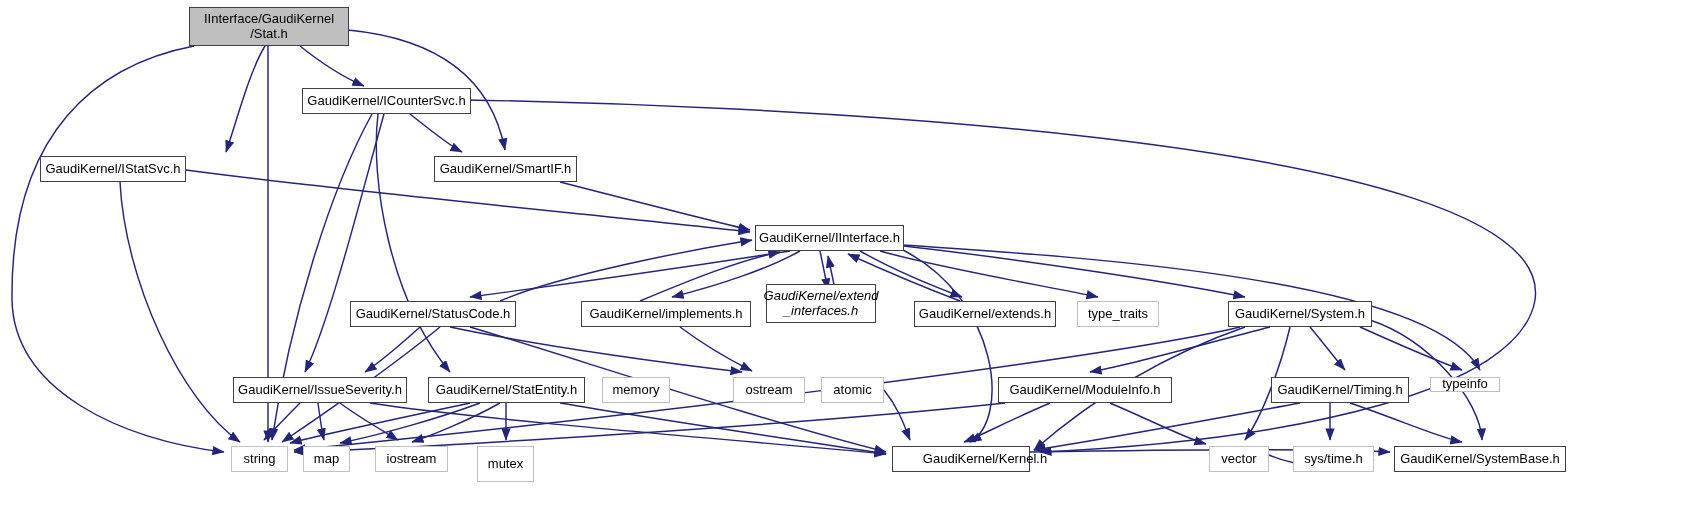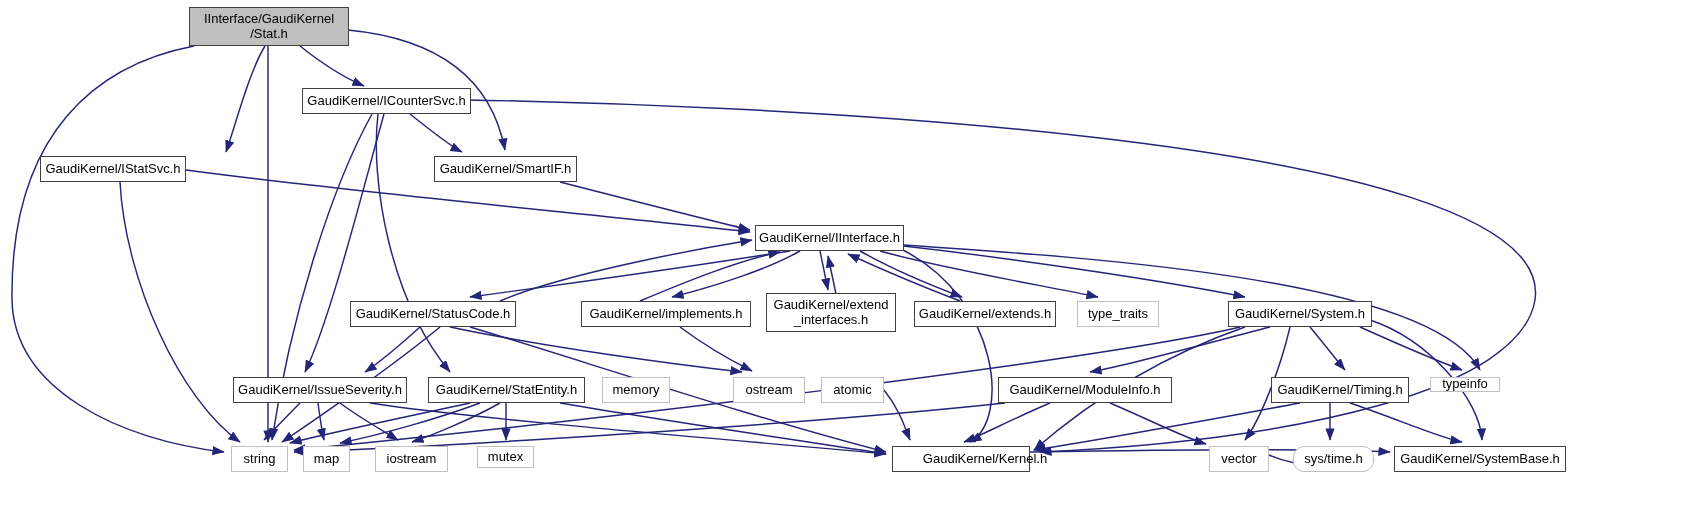--- a/index.html
+++ b/index.html
@@ -99,34 +99,34 @@
     </g>
   </svg>
 <div class="node root" style="left: 189px; top: 7px; width: 160px; height: 39px;">IInterface/GaudiKernel
 /Stat.h</div>
     <div class="node proj" style="left: 302px; top: 88px; width: 169px; height: 26px;">GaudiKernel/ICounterSvc.h</div>
     <div class="node proj" style="left: 40px; top: 156px; width: 146px; height: 26px;">GaudiKernel/IStatSvc.h</div>
     <div class="node proj" style="left: 434px; top: 156px; width: 143px; height: 26px;">GaudiKernel/SmartIF.h</div>
     <div class="node proj" style="left: 755px; top: 225px; width: 149px; height: 26px;">GaudiKernel/IInterface.h</div>
     <div class="node proj" style="left: 350px; top: 301px; width: 166px; height: 26px;">GaudiKernel/StatusCode.h</div>
     <div class="node proj" style="left: 581px; top: 301px; width: 170px; height: 26px;">GaudiKernel/implements.h</div>
-    <div class="node proj" style="left: 766px; top: 293px; width: 130px; height: 39px;">GaudiKernel/extend
+    <div class="node proj" style="left: 766px; top: 284px; width: 110px; height: 39px; font-style: italic;">GaudiKernel/extend
 _interfaces.h</div>
     <div class="node proj" style="left: 914px; top: 301px; width: 142px; height: 26px;">GaudiKernel/extends.h</div>
     <div class="node sys" style="left: 1077px; top: 301px; width: 82px; height: 26px;">type_traits</div>
     <div class="node proj" style="left: 1228px; top: 301px; width: 144px; height: 26px;">GaudiKernel/System.h</div>
     <div class="node proj" style="left: 233px; top: 377px; width: 174px; height: 26px;">GaudiKernel/IssueSeverity.h</div>
     <div class="node proj" style="left: 428px; top: 377px; width: 157px; height: 26px;">GaudiKernel/StatEntity.h</div>
     <div class="node sys" style="left: 602px; top: 377px; width: 68px; height: 26px;">memory</div>
     <div class="node sys" style="left: 733px; top: 377px; width: 72px; height: 26px;">ostream</div>
     <div class="node sys" style="left: 821px; top: 377px; width: 63px; height: 26px;">atomic</div>
     <div class="node proj" style="left: 998px; top: 377px; width: 174px; height: 26px;">GaudiKernel/ModuleInfo.h</div>
     <div class="node proj" style="left: 1271px; top: 377px; width: 138px; height: 26px;">GaudiKernel/Timing.h</div>
     <div class="node sys" style="left: 1430px; top: 377px; width: 70px; height: 15px;">typeinfo</div>
     <div class="node sys" style="left: 231px; top: 446px; width: 57px; height: 26px;">string</div>
     <div class="node sys" style="left: 303px; top: 446px; width: 47px; height: 26px;">map</div>
     <div class="node sys" style="left: 375px; top: 446px; width: 73px; height: 26px;">iostream</div>
-    <div class="node sys" style="left: 477px; top: 446px; width: 57px; height: 22px;">mutex</div>
+    <div class="node sys" style="left: 477px; top: 446px; width: 57px; height: 36px;">mutex</div>
     <div class="node proj" style="left: 892px; top: 446px; width: 138px; height: 26px; padding-left: 48px;">GaudiKernel/Kernel.h</div>
     <div class="node sys" style="left: 1209px; top: 446px; width: 60px; height: 26px;">vector</div>
-    <div class="node sys" style="left: 1293px; top: 446px; width: 81px; height: 26px; border-radius: 11px;">sys/time.h</div>
+    <div class="node sys" style="left: 1293px; top: 446px; width: 81px; height: 26px;">sys/time.h</div>
     <div class="node proj" style="left: 1394px; top: 446px; width: 172px; height: 26px;">GaudiKernel/SystemBase.h</div>
   </div>
 
 </body></html>

